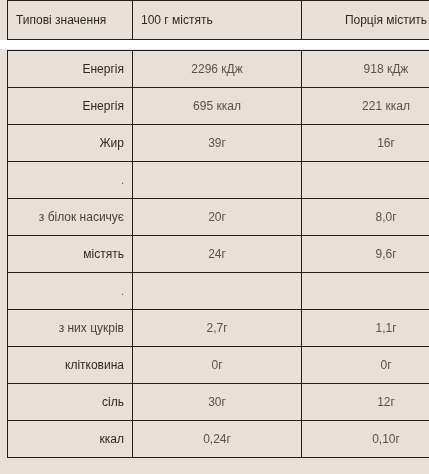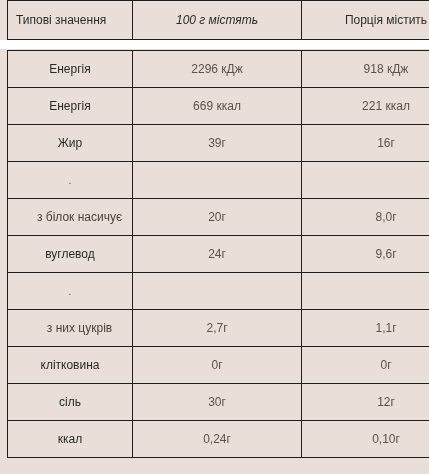--- a/index.html
+++ b/index.html
@@ -33,21 +33,21 @@
   .header-table td {
     border: 1px solid #211d1a;
     height: 38px;
     background: #e8e0d8;
     font-size: 12px;
     color: #2d2a26;
     padding: 0 8px;
     vertical-align: middle;
   }
   .header-table td.c1 { width: 108px; text-align: left; }
-  .header-table td.c2 { width: 152px; text-align: center; font-style: italic; }
+  .header-table td.c2 { width: 152px; text-align: left; }
   .header-table td.c3 { width: 152px; text-align: center; }
 
   
   .gap {
     position: absolute;
     left: 0;
     top: 40px;
     width: 429px;
     height: 9px;
     background: #ffffff;
@@ -67,21 +67,21 @@
     border: 1px solid #211d1a;
     height: 36px;
     background: #e8e0d8;
     font-size: 12px;
     color: #2d2a26;
     padding: 0 8px;
     vertical-align: middle;
   }
   .body-table td.name {
     width: 108px;
-    text-align: center;
+    text-align: right;
     color: #2d2a26;
   }
   .body-table td.name.indent {
     padding-left: 27px;
     color: #4a433c;
   }
   .body-table td.val {
     width: 152px;
     text-align: center;
     color: #5a534b;
@@ -115,40 +115,40 @@
 
   <table class="body-table">
     <tbody>
         <tr>
           <td class="name">Енергія</td>
           <td class="val">2296 кДж</td>
           <td class="val">918 кДж</td>
         </tr>
         <tr>
           <td class="name">Енергія</td>
-          <td class="val">669 ккал</td>
+          <td class="val">695 ккал</td>
           <td class="val">221 ккал</td>
         </tr>
         <tr>
           <td class="name">Жир</td>
           <td class="val">39г</td>
           <td class="val">16г</td>
         </tr>
         <tr class="spacer">
           <td class="name">.</td>
           <td class="val"></td>
           <td class="val"></td>
         </tr>
         <tr>
           <td class="name indent">з білок насичує</td>
           <td class="val">20г</td>
           <td class="val">8,0г</td>
         </tr>
         <tr>
-          <td class="name">вуглевод</td>
+          <td class="name">містять</td>
           <td class="val">24г</td>
           <td class="val">9,6г</td>
         </tr>
         <tr class="spacer">
           <td class="name">.</td>
           <td class="val"></td>
           <td class="val"></td>
         </tr>
         <tr>
           <td class="name indent">з них цукрів</td>

